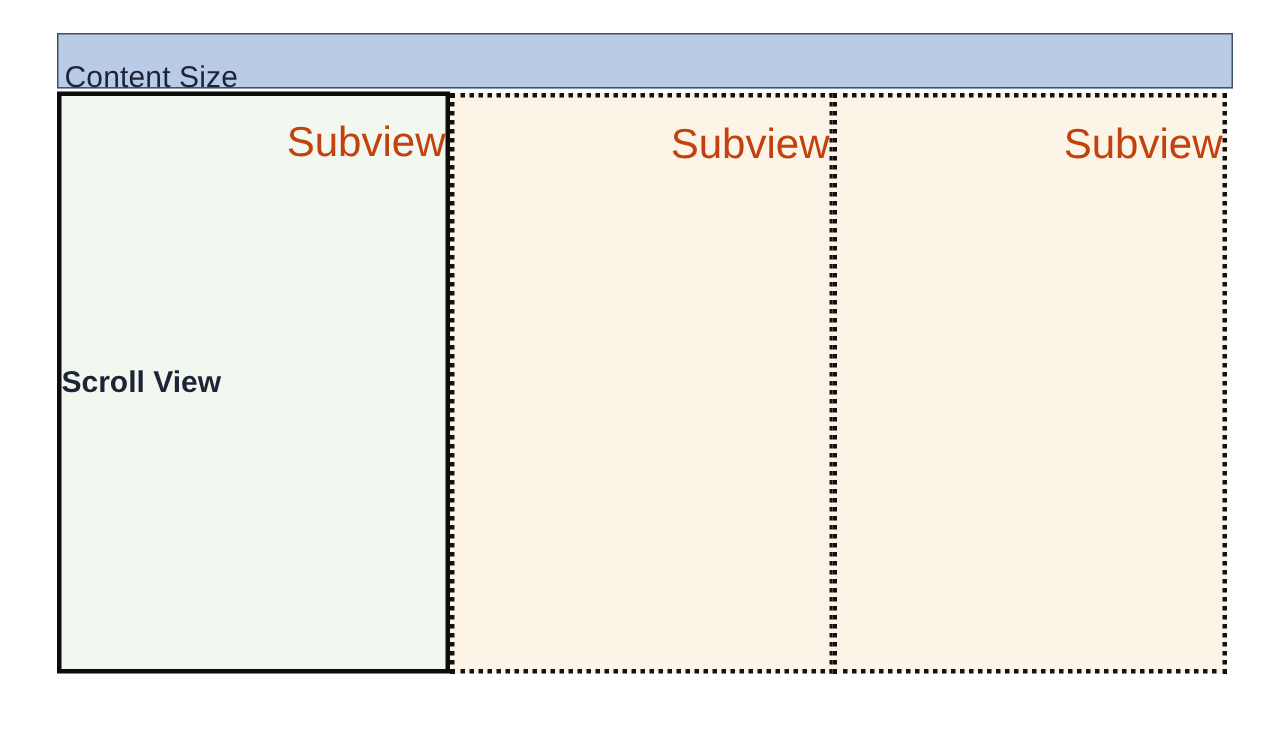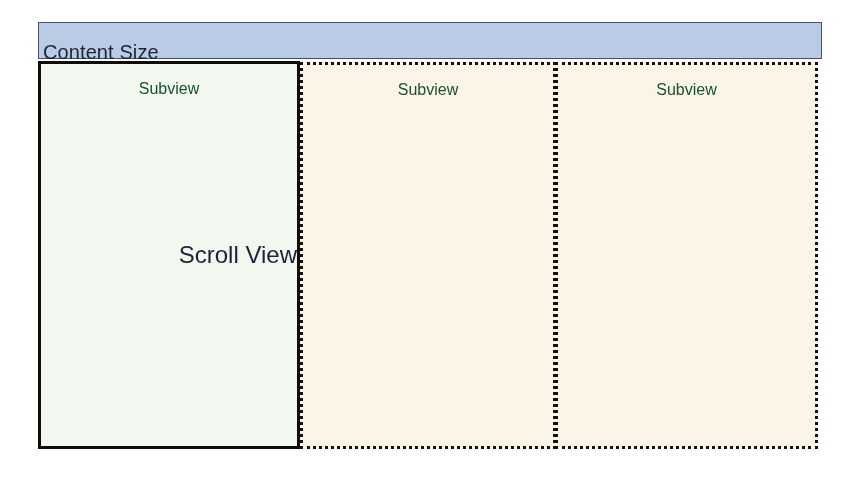--- a/index.html
+++ b/index.html
@@ -77,37 +77,38 @@
     left: 555px;
     width: 263px;
   }
 
   
   .box-title {
     position: absolute;
     left: 0;
     right: 0;
     top: 16px;
-    text-align: center;
-    font-size: 16px;
+    text-align: right;
+    font-size: 28px;
     line-height: 1.1;
-    color: #14532d;
+    color: #c2410c;
     white-space: nowrap;
   }
   .box-center-label {
     position: absolute;
     left: 0;
     right: 0;
     top: 50%;
     transform: translateY(-50%);
-    text-align: right;
-    font-size: 24px;
+    text-align: left;
+    font-size: 20px;
     line-height: 1.1;
     color: #1c2438;
     white-space: nowrap;
+    font-weight: bold;
   }
 </style>
 </head>
 <body>
 
 <div id="canvas">
 
   <div class="content-size-bar">
     <span class="content-size-label">Content Size</span>
   </div>

